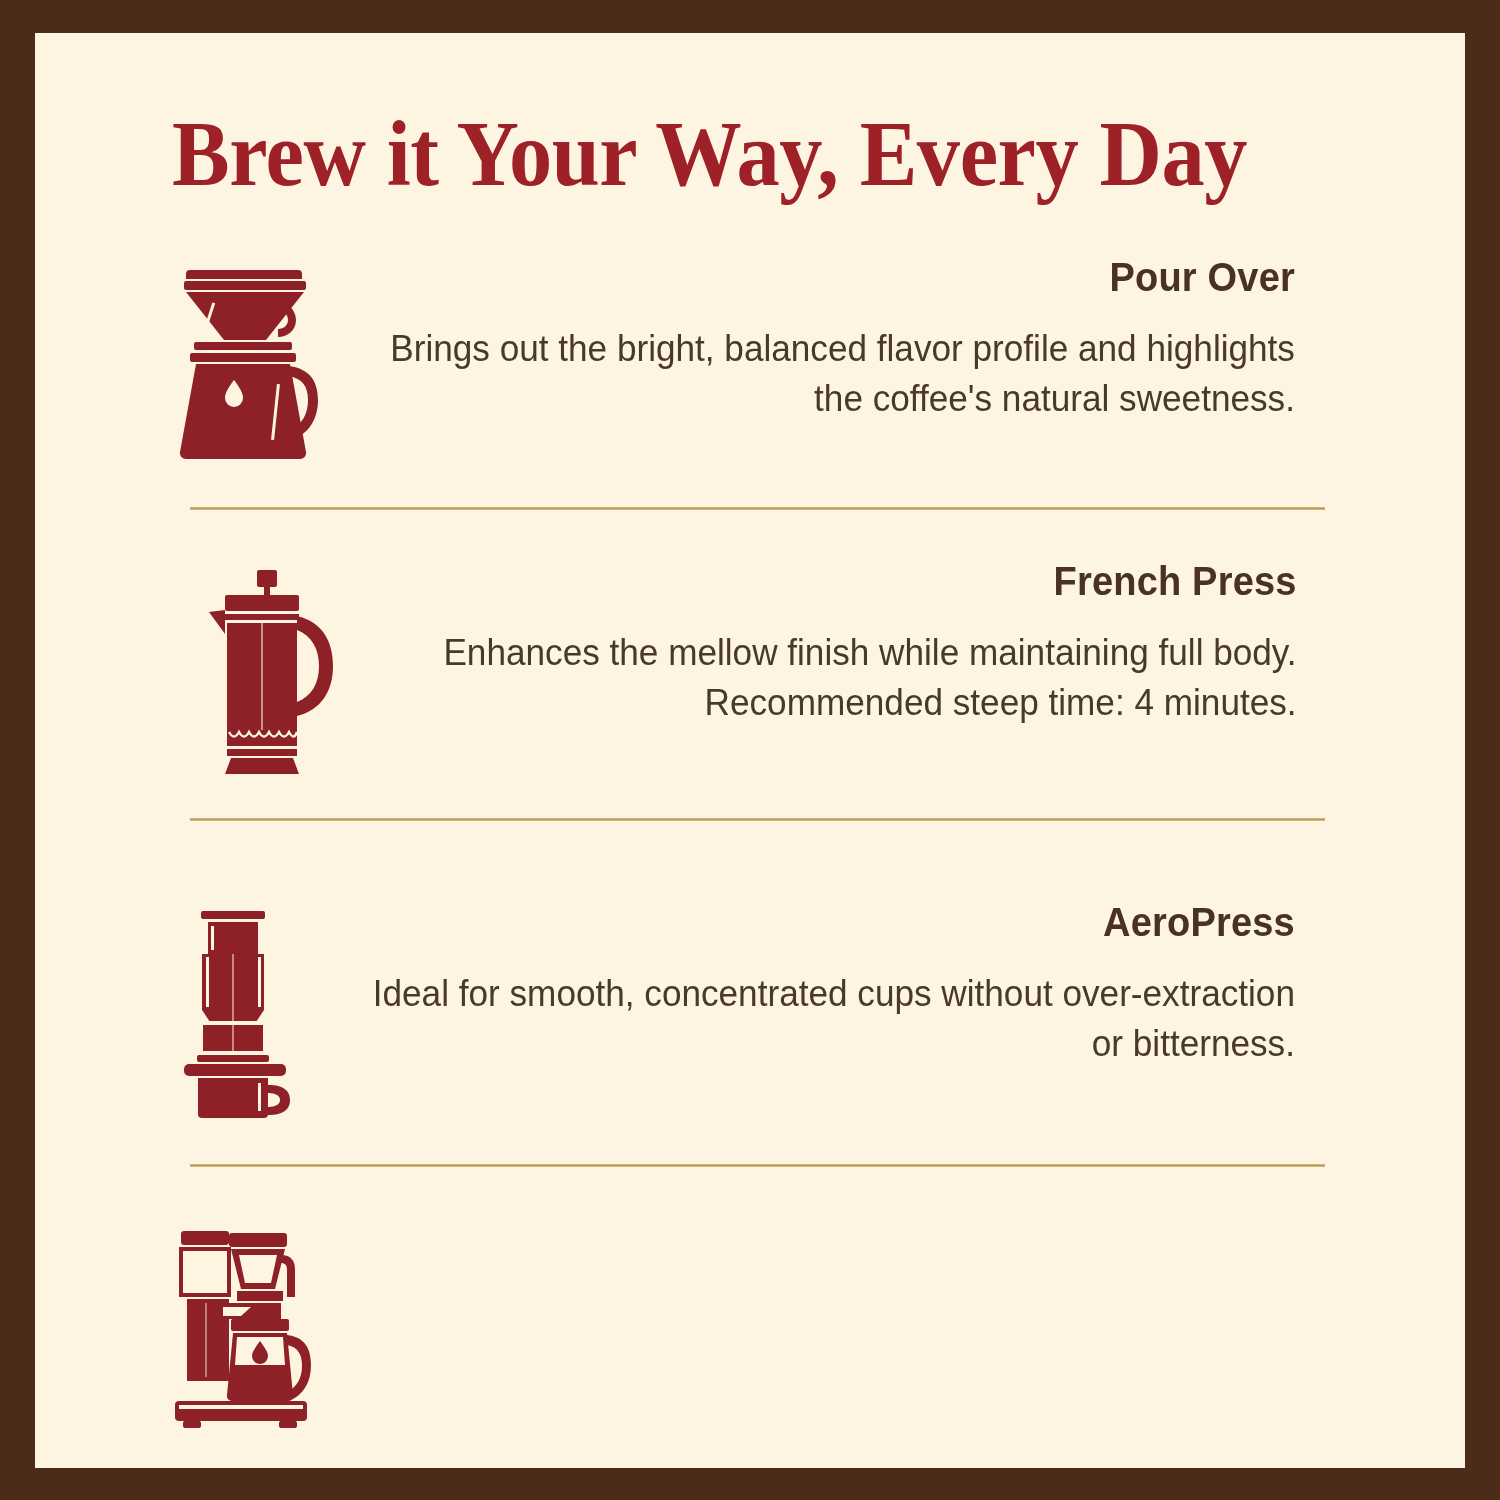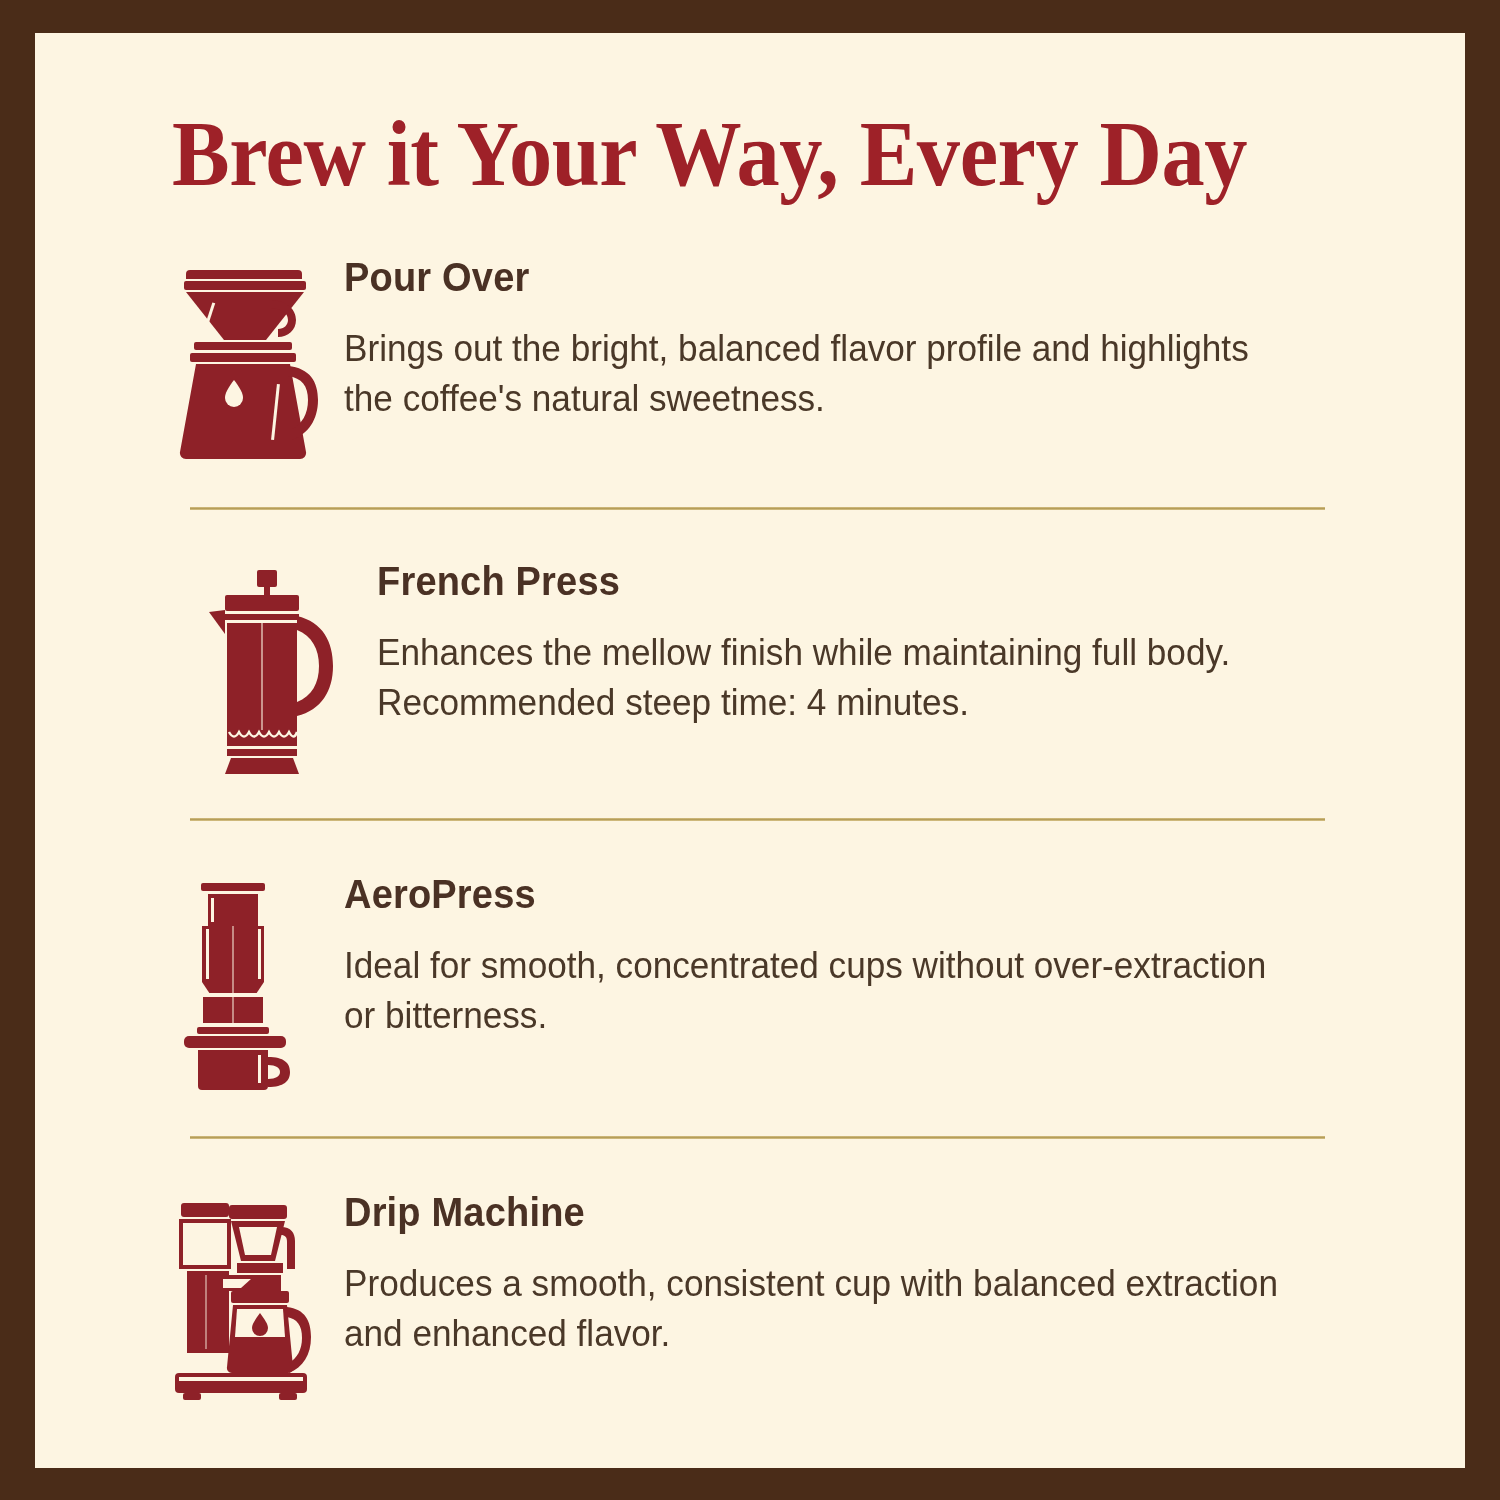--- a/index.html
+++ b/index.html
@@ -115,20 +115,21 @@
     position: relative;
     display: flex;
     align-items: flex-start;
     padding: 0 120px 0 122px;
     box-sizing: border-box;
   }
   .row-inner {
     display: flex;
     align-items: flex-start;
     width: 100%;
+    text-align: right;
   }
 
   .icon-cell {
     flex: 0 0 175px;
     width: 175px;
     display: flex;
     justify-content: center;
     align-items: flex-start;
     padding-top: 6px;
   }
@@ -165,21 +166,21 @@
 
   .divider {
     height: 3px;
     margin: 0 140px 0 155px;
     background: linear-gradient(to bottom, #D9C48A 0%, #B29A55 45%, #D9C48A 100%);
   }
 
   
   .row.r0 { padding-top: 8px;  padding-bottom: 40px; }
   .row.r1 { padding-top: 50px; padding-bottom: 40px; margin-left: 33px; }
-  .row.r2 { padding-top: 52px; padding-bottom: 42px; }
+  .row.r2 { padding-top: 80px; padding-bottom: 42px; }
   .row.r3 { padding-top: 52px; padding-bottom: 10px; }
 </style>
 </head>
 <body>
 
 <div id="bean-backdrop"></div>
 <div id="bean-grain"></div>
 
 <div id="card">
 
@@ -343,21 +344,17 @@
               <rect x="6" y="176" width="132" height="20" rx="4"></rect>
               <rect x="10" y="180" width="124" height="4" fill="#FDF5E2"></rect>
 
               <rect x="14" y="196" width="18" height="7" rx="2"></rect>
               <rect x="110" y="196" width="18" height="7" rx="2"></rect>
 
               <rect x="36" y="78" width="2" height="74" fill="#FDF5E2" opacity=".45"></rect>
             </g>
           </svg>
         </div>
-        <div class="text-cell">
-          <div class="item-title">Drip Machine</div>
-          <div class="item-desc">Produces a smooth, consistent cup with balanced extraction and enhanced flavor.</div>
-        </div>
       </div>
     </div>
 
   </div>
 </div>
 
 </body></html>

